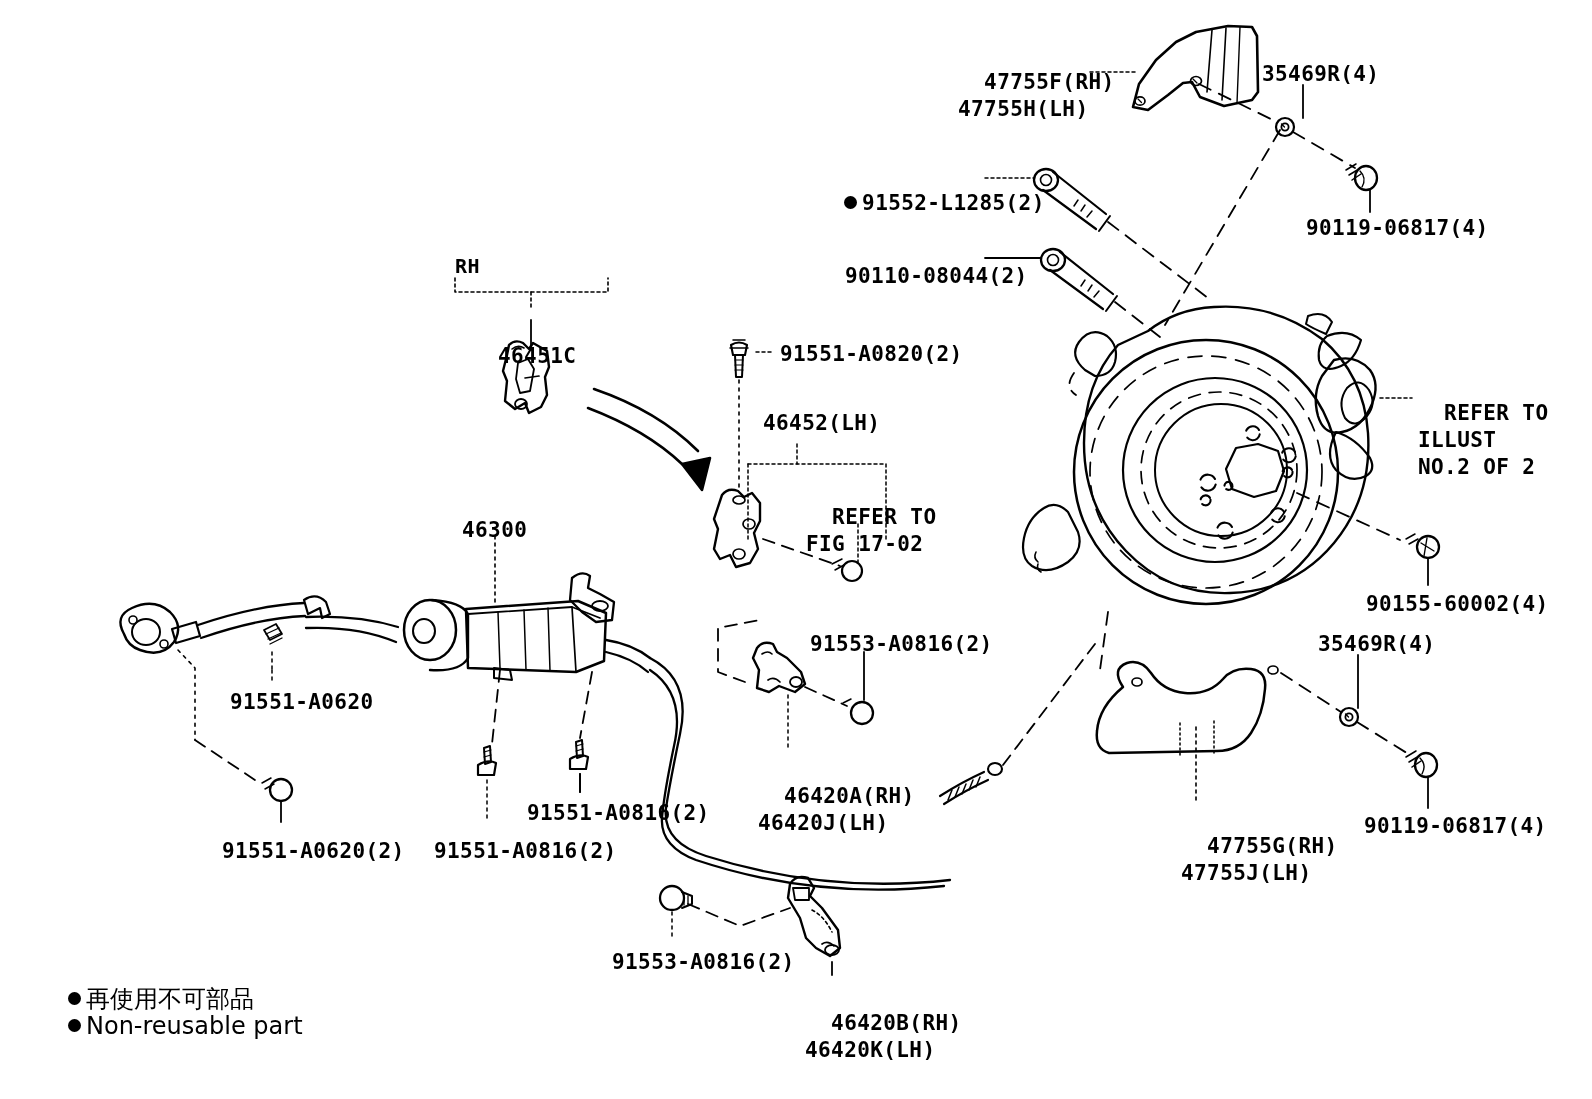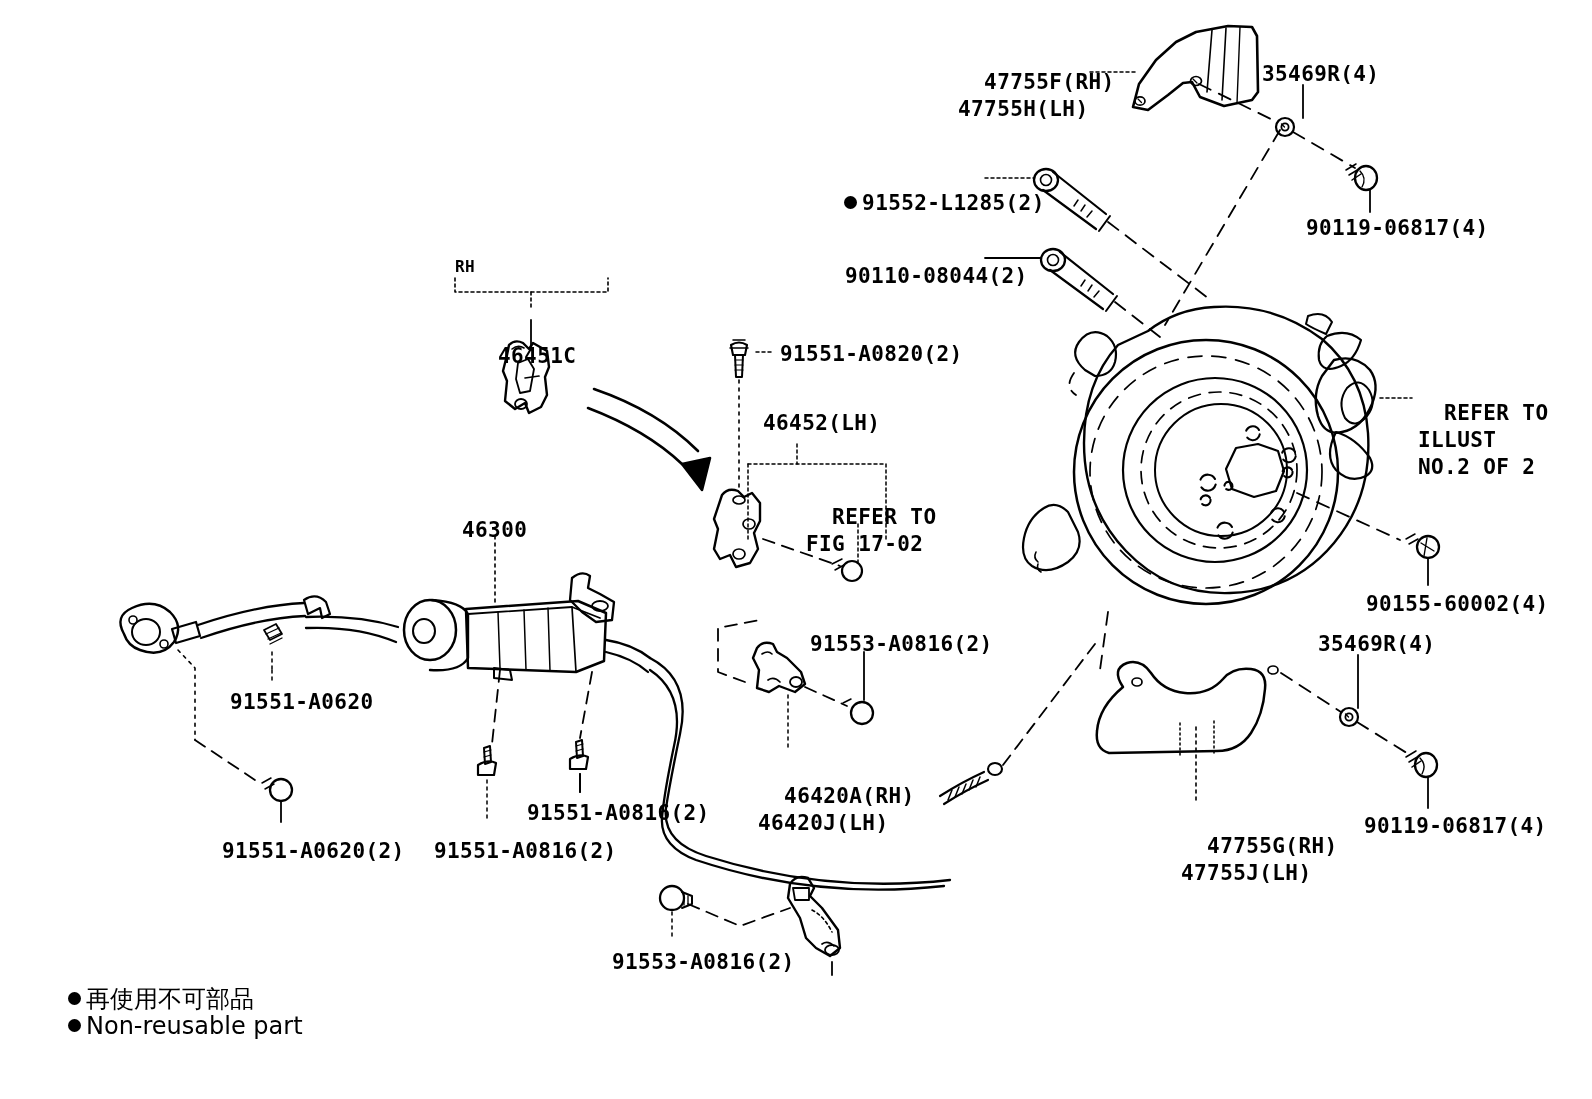--- a/index.html
+++ b/index.html
@@ -344,21 +344,21 @@
 <div class="lbl" style="left:1262px;top:62px;">35469R(4)</div>
 
 <div class="lbl" style="left:1306px;top:216px;">90119-06817(4)</div>
 
 <div class="lbl" style="left:818px;top:166px;">
   <span class="dot"></span><span>91552-L1285(2)</span>
 </div>
 
 <div class="lbl" style="left:845px;top:246px;margin-top:18px;">90110-08044(2)</div>
 
-<div class="lbl" style="left:455px;top:254px;font-size:16px;">RH</div>
+<div class="lbl" style="left:455px;top:254px;font-size:20px;">RH</div>
 
 <div class="lbl" style="left:498px;top:296px;margin-top:48px;">46451C</div>
 
 <div class="lbl" style="left:780px;top:342px;">91551-A0820(2)</div>
 
 <div class="lbl" style="left:763px;top:411px;text-align:right;">46452(LH)</div>
 
 <div class="lbl lbl2" style="left:806px;top:477px;">
   <span>REFER TO</span><br><span>FIG 17-02</span>
 </div>
@@ -388,20 +388,23 @@
 </div>
 
 <div class="lbl" style="left:1364px;top:814px;">90119-06817(4)</div>
 
 <div class="lbl" style="left:222px;top:839px;">91551-A0620(2)</div>
 
 <div class="lbl" style="left:434px;top:839px;">91551-A0816(2)</div>
 
 <div class="lbl" style="left:612px;top:950px;">91553-A0816(2)</div>
 
+<div class="lbl lbl2" style="left:805px;top:983px;">
+  <span>46420B(RH)</span><br><span>46420K(LH)</span>
+</div>
 
 <div class="legend" style="left:68px;top:983px;">
   <span class="dot"></span><span style="font-family:'DejaVu Sans',sans-serif;">再使用不可部品</span>
 </div>
 <div class="legend" style="left:68px;top:1012px;">
   <span class="dot"></span><span>Non-reusable part</span>
 </div>
 
 <div class="figid" style="left:1480px;top:1096px;">461157B</div>
 

